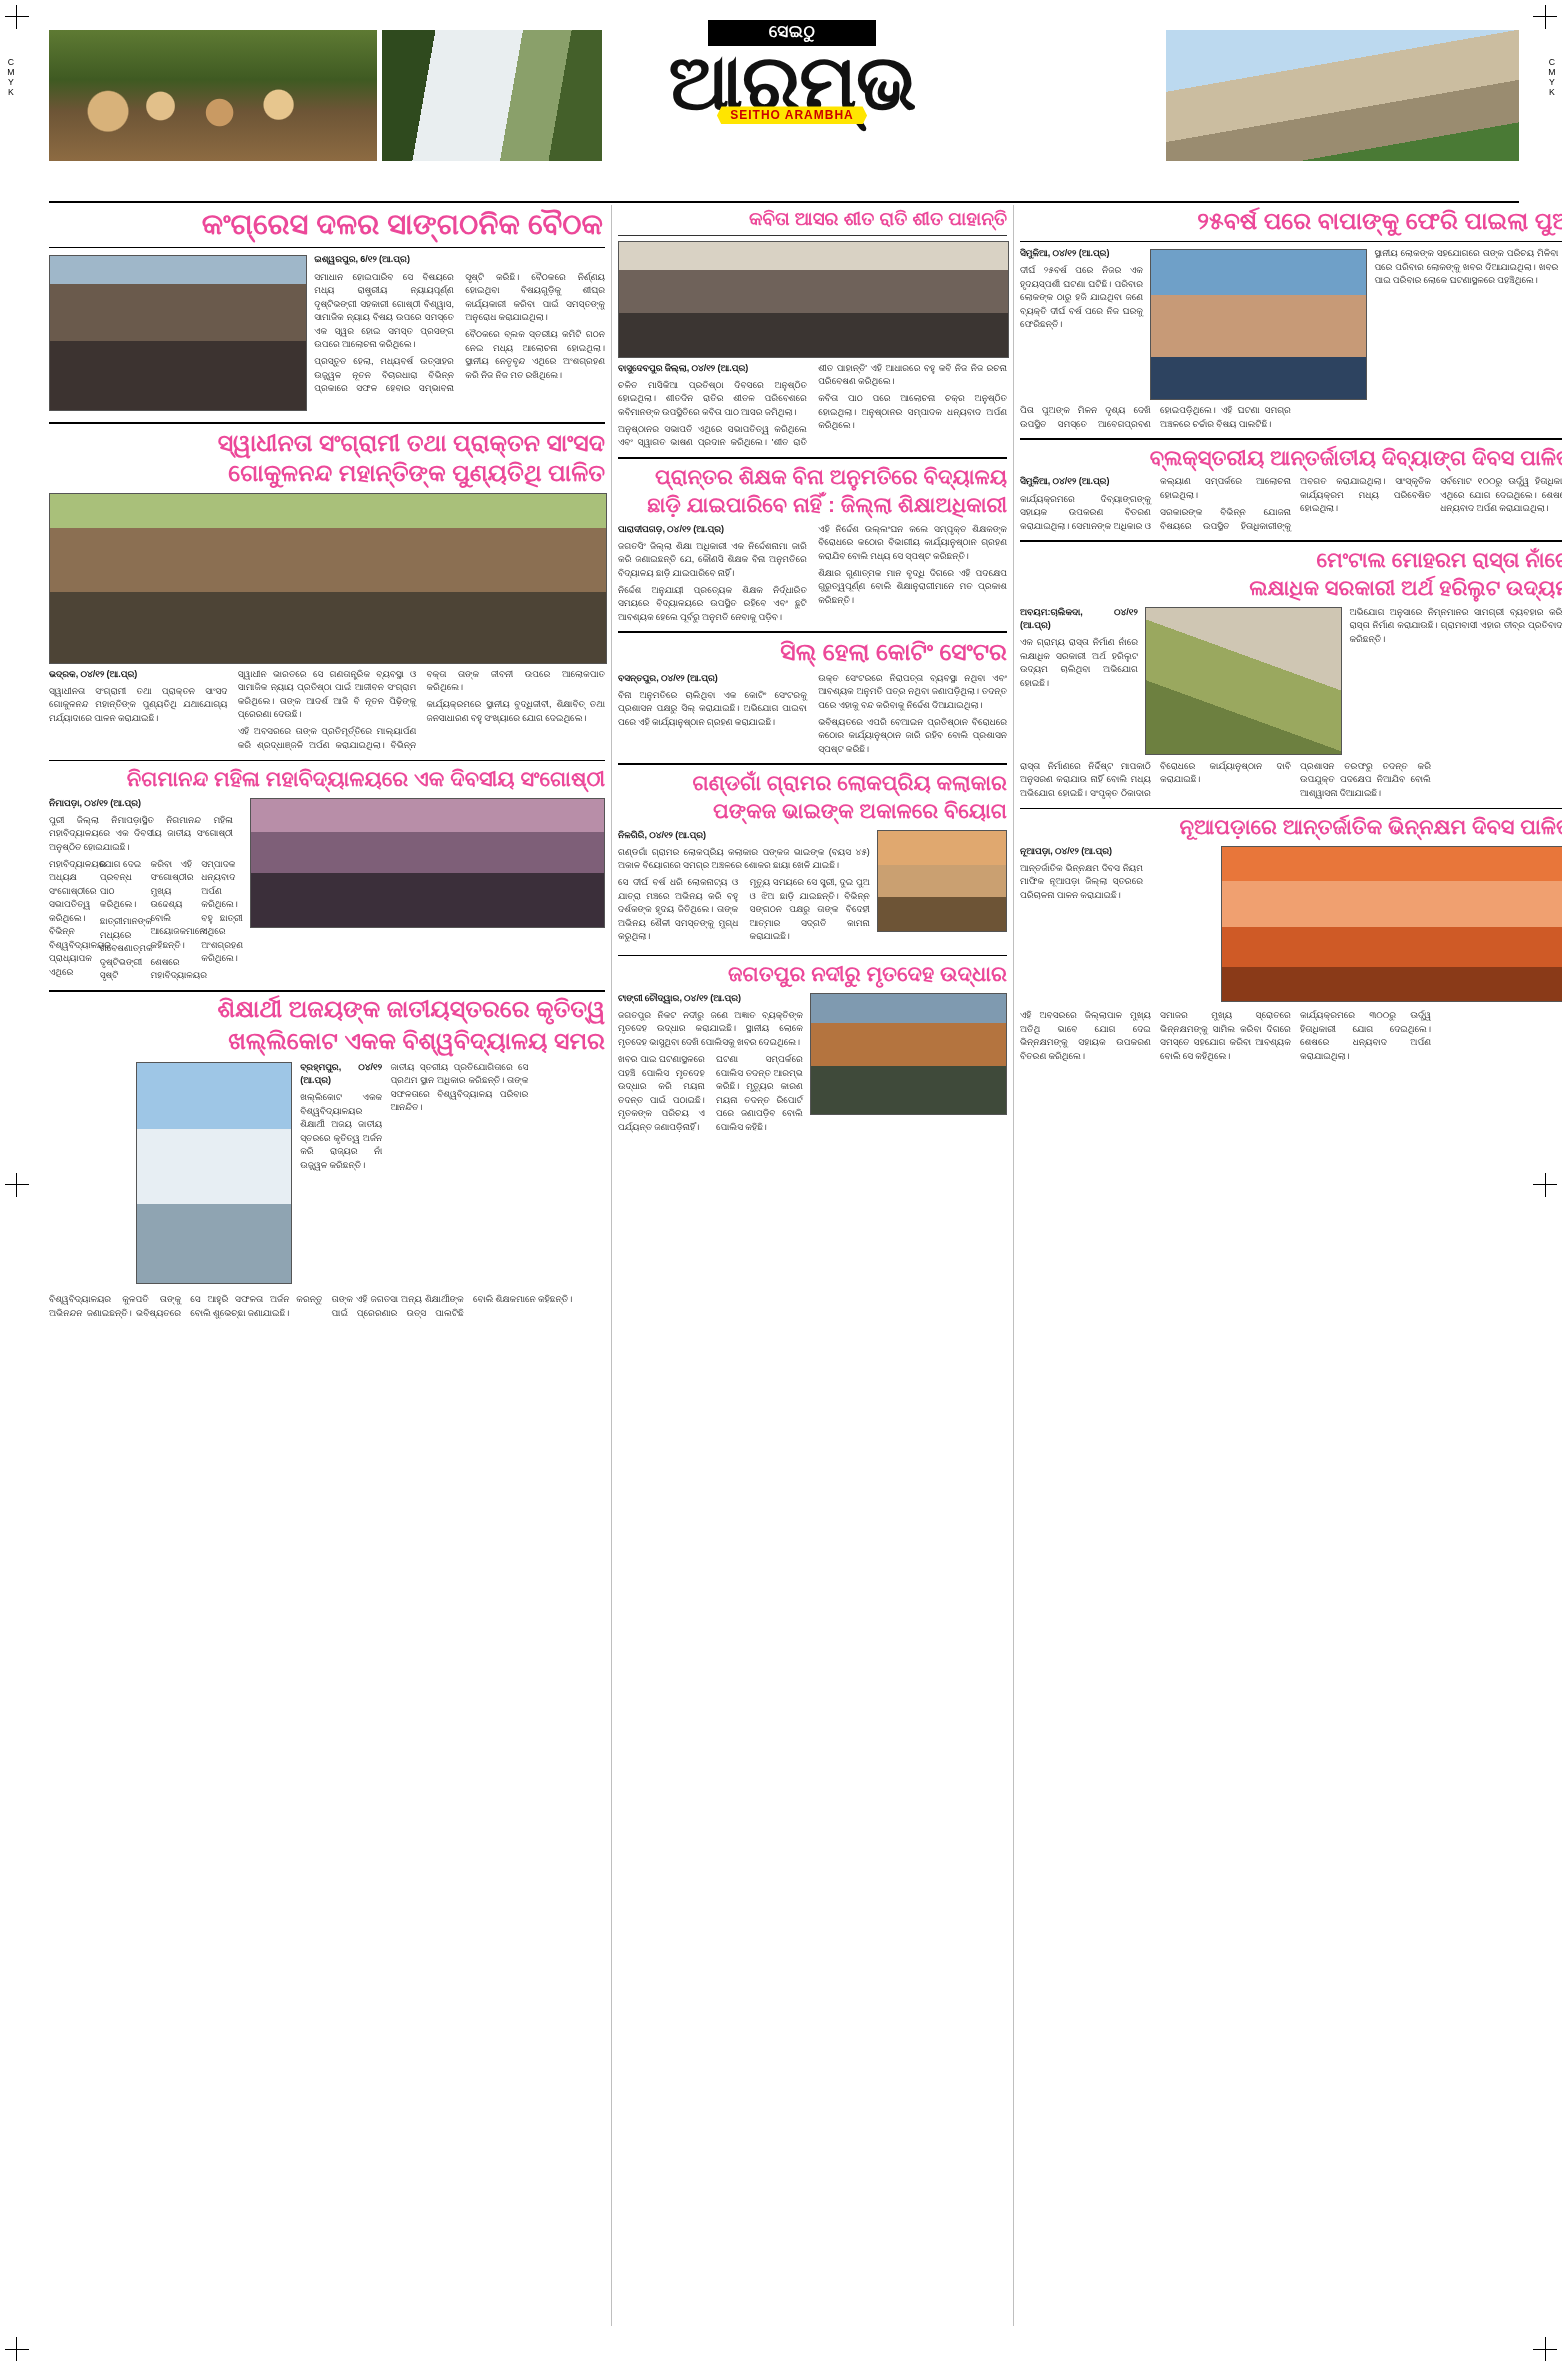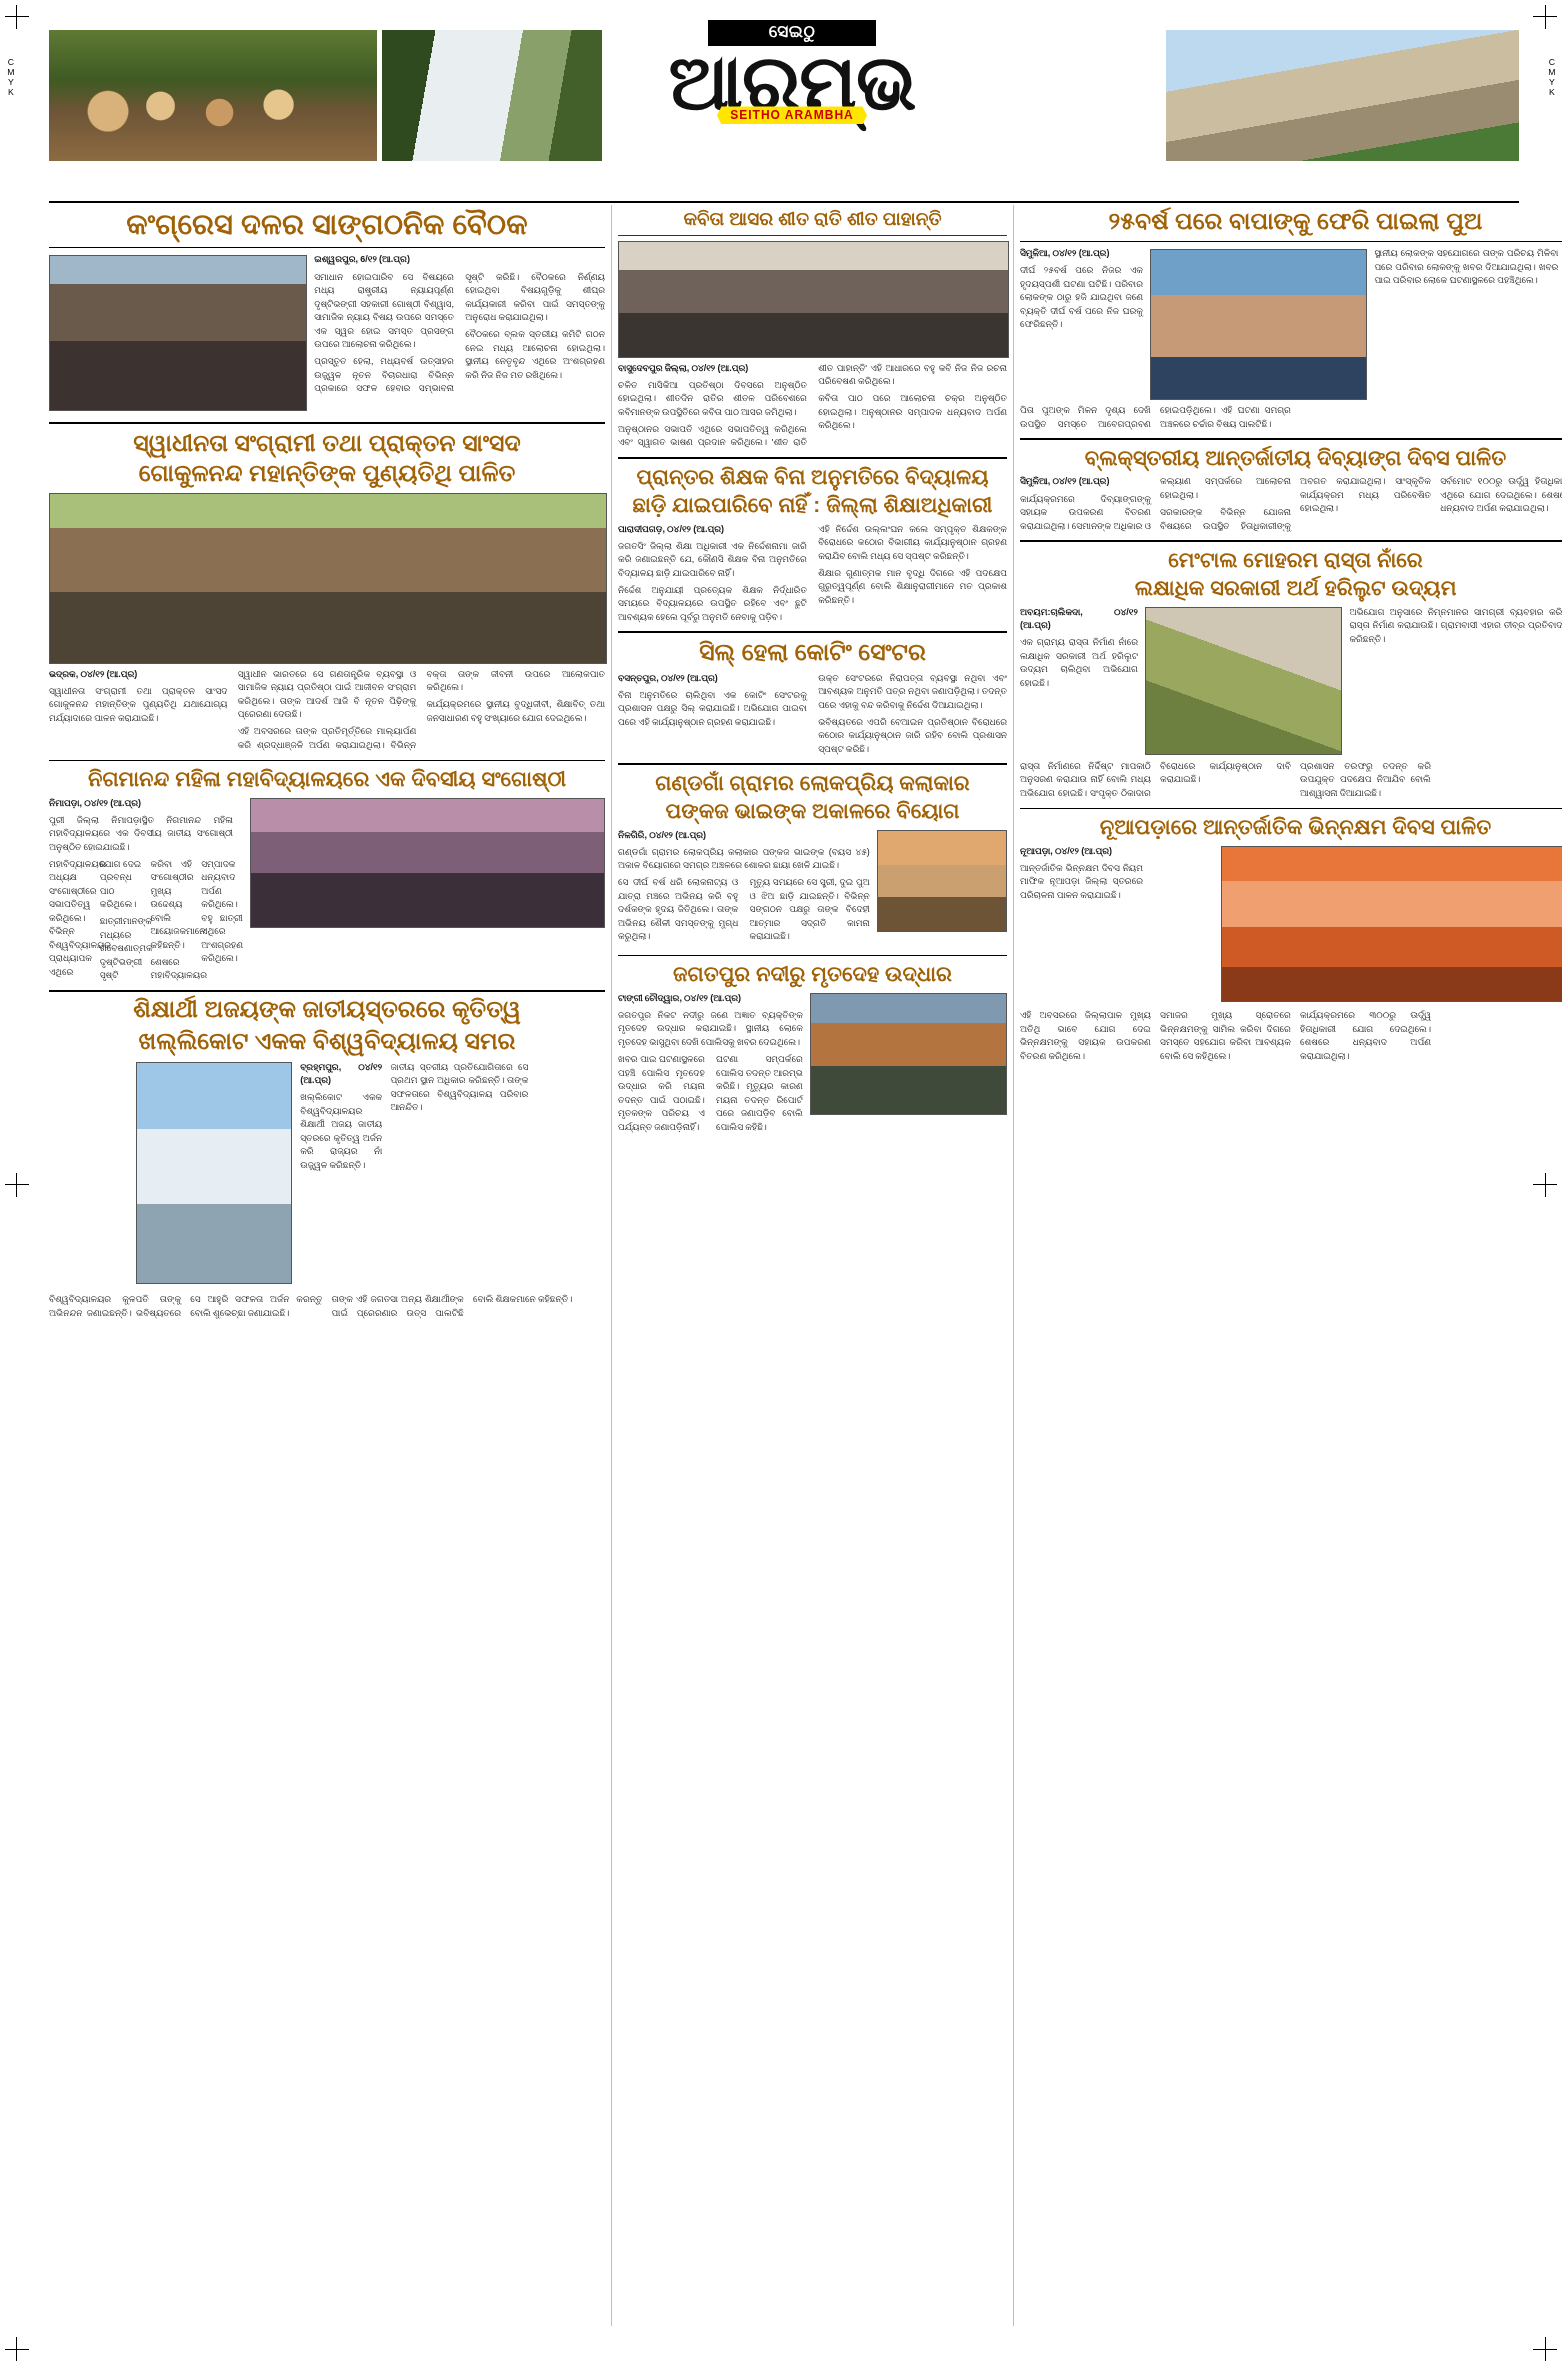--- a/index.html
+++ b/index.html
@@ -45,21 +45,21 @@
   
   .cols{position:absolute;left:49px;top:205px;width:1470px;}
   .col{position:absolute;top:0;}
   .c1{left:0;width:556px;}
   .c2{left:569px;width:389px;}
   .c3{left:971px;width:551px;}
   .vline{position:absolute;top:205px;width:1px;background:#bfbfbf;}
   
   .art{margin-bottom:5.1px;}
   .hl{
-    font-weight:bold;color:#a16207;text-align:center;line-height:1.16;
+    font-weight:bold;color:#ec4899;text-align:right;line-height:1.16;
     letter-spacing:0px;margin:3.1px 0 5.1px 0;
   }
   .hl-xl{font-size:29px;}
   .hl-lg{font-size:23.6px;}
   .hl-md{font-size:21px;}
   .hl-sm{font-size:18.4px;}
   .hrule{height:1.5px;background:#000;margin:4.1px 0 5.1px 0;}
   .hrule.thin{height:1px;background:#333;}
   .photo{
     background:#cfd4d8;border:0.5px solid #555;position:relative;overflow:hidden;

